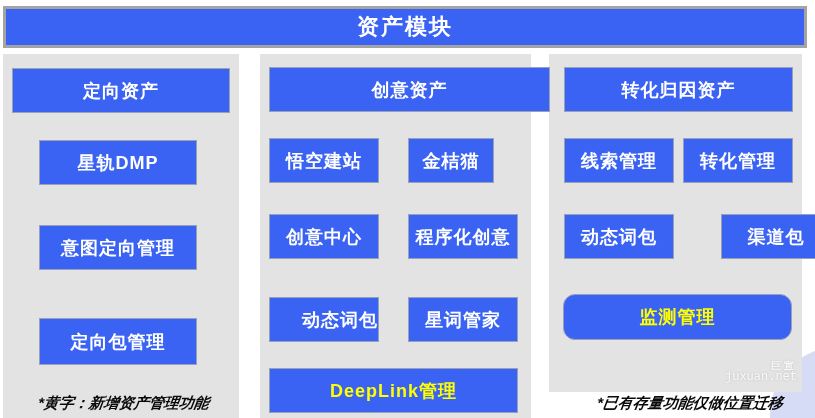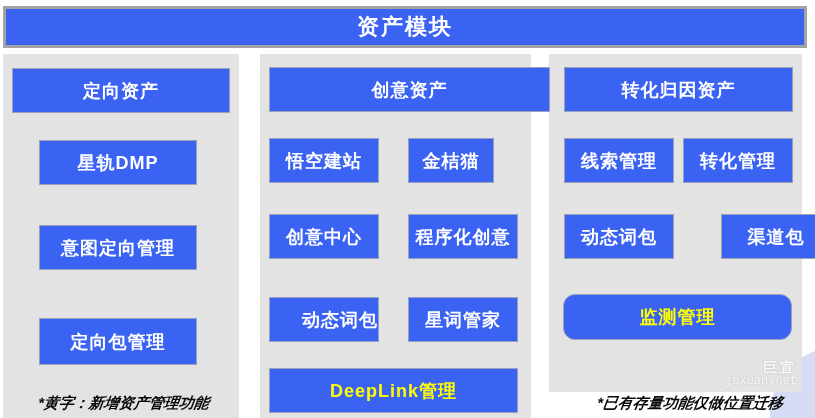--- a/index.html
+++ b/index.html
@@ -55,21 +55,21 @@
   .p-r4{left:721px;top:214px;width:110px;height:45px;}
   .p-r5{left:563px;top:294px;width:229px;height:46px;border-radius:12px;}
   
   .note{color:#0a0a0a;font-size:15px;font-weight:bold;font-style:italic;
         transform:skewX(-8deg);z-index:4;white-space:nowrap;}
   .note-l{left:38px;top:394px;}
   .note-r{left:597px;top:394px;}
   
   .wm{right:18px;top:360px;text-align:right;z-index:4;color:rgba(255,255,255,0.88);
       line-height:1.1;}
-  .wm .brand{font-size:14px;font-weight:bold;letter-spacing:3px;
+  .wm .brand{font-size:10px;font-weight:bold;letter-spacing:3px;
              text-shadow:0 0 2px rgba(150,150,170,0.5);}
   .wm .site{font-size:12px;font-family:"Liberation Mono","DejaVu Sans Mono",monospace;
             text-shadow:0 0 2px rgba(150,150,170,0.5);}
 </style>
 </head>
 <body>
 
 <div class="abs blob"></div>
 
 <div class="abs hdr">

